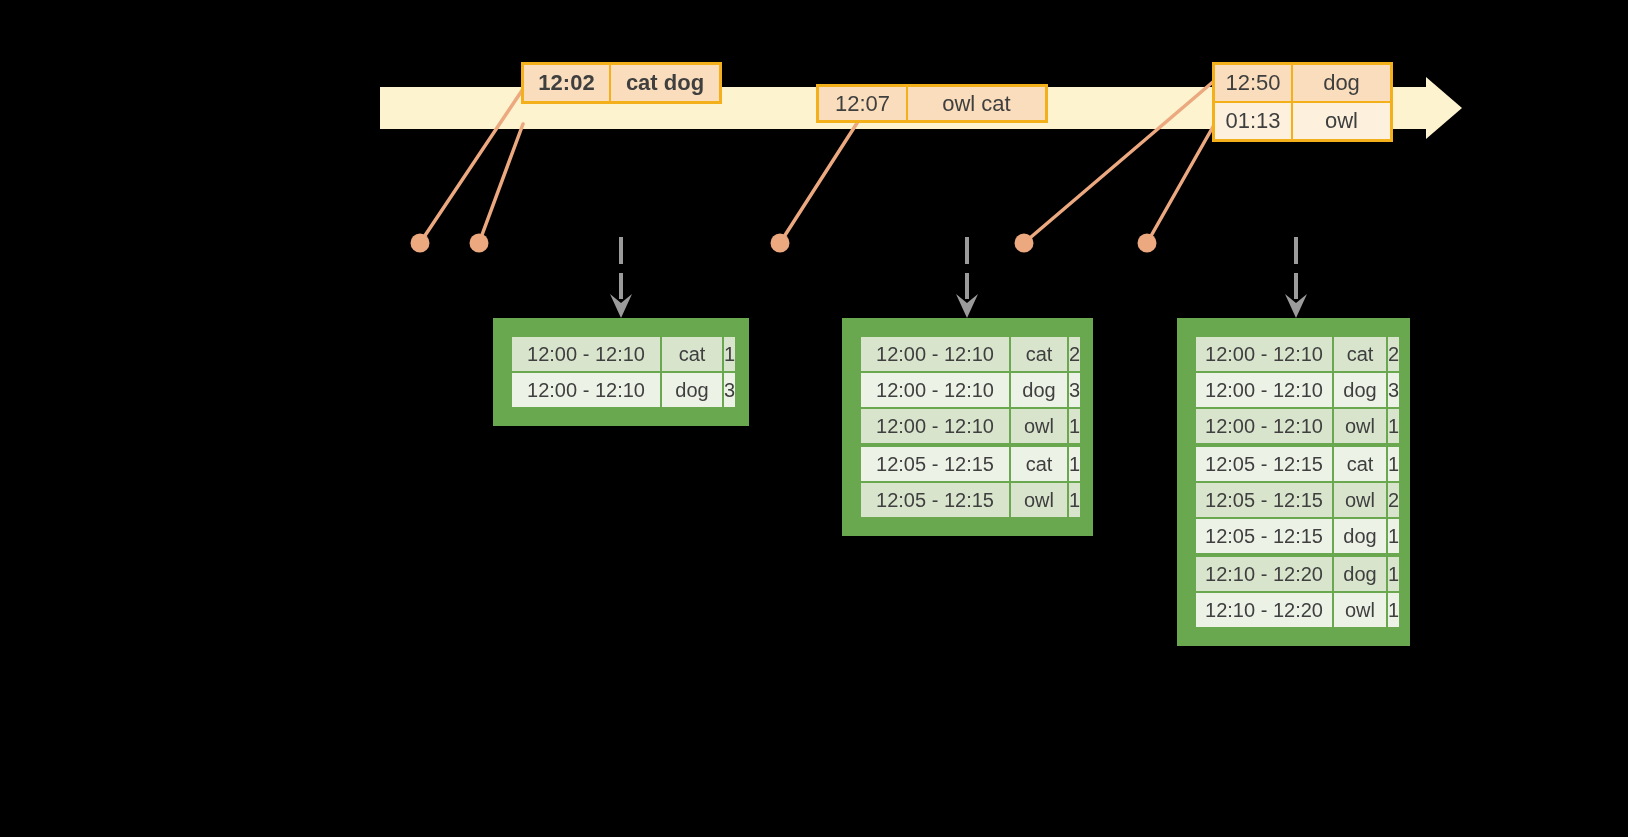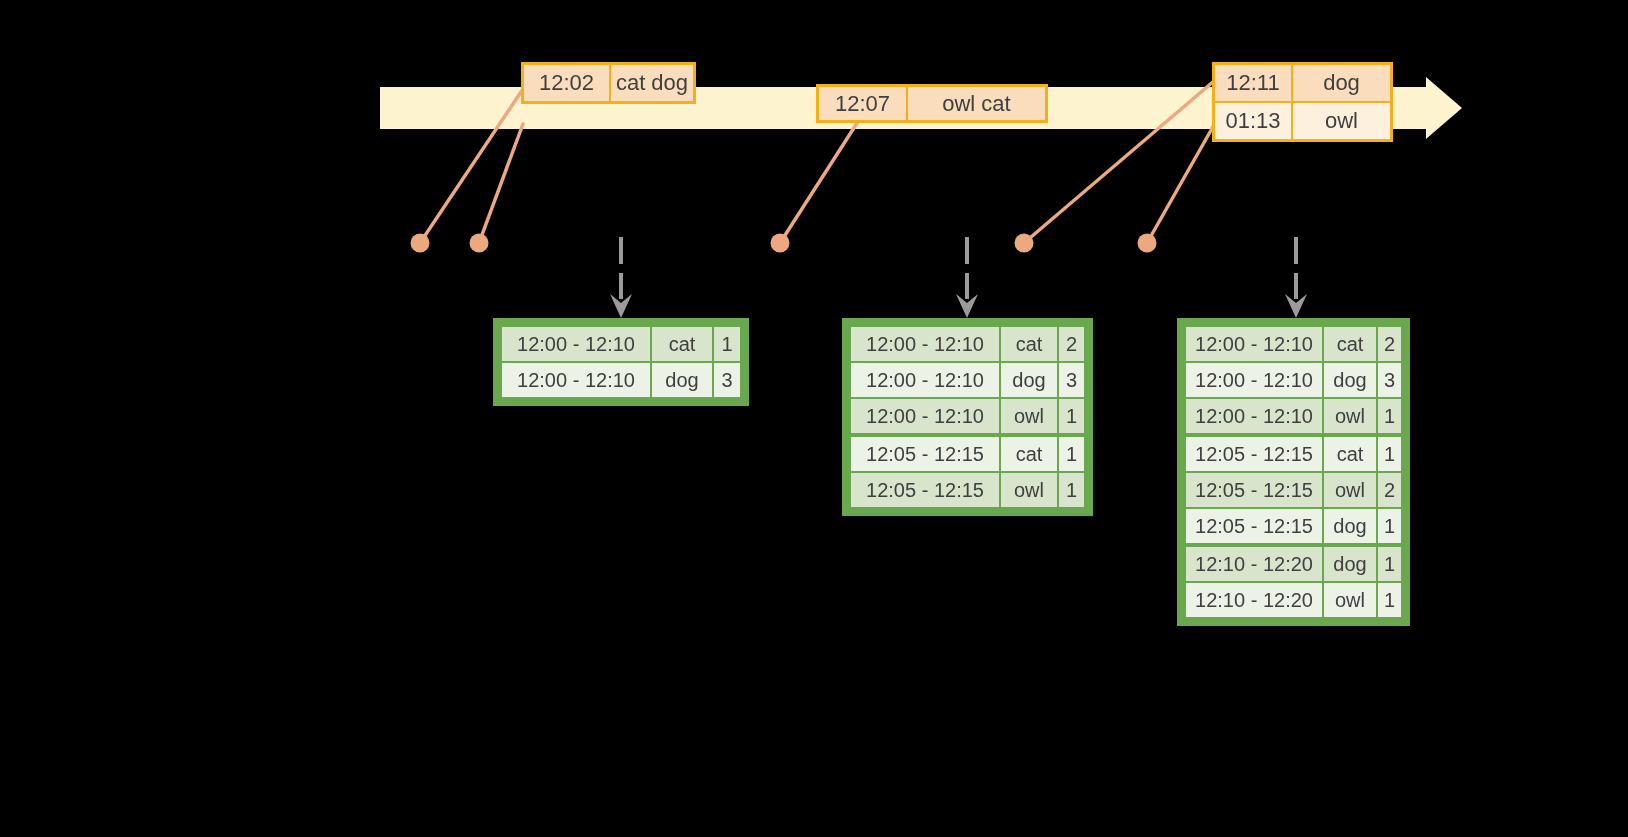--- a/index.html
+++ b/index.html
@@ -38,33 +38,33 @@
     gap: 2px;
   }
   .erow { display: grid; gap: 2px; }
   .ecell {
     display: flex; align-items: center; justify-content: center;
     font-size: 22px; height: 36px; color: var(--text);
   }
   .erow.dark  .ecell { background: var(--event-row-dark); }
   .erow.light .ecell { background: var(--event-row-light); }
 
-  #etable-1 { left: 521px; top: 62px;  width: 175px; }
+  #etable-1 { left: 521px; top: 62px;  width: 201px; font-weight: bold; }
   #etable-1 .erow { grid-template-columns: 85px 1fr; }
   #etable-2 { left: 816px; top: 84px;  width: 232px; }
   #etable-2 .erow { grid-template-columns: 87px 1fr; }
   #etable-2 .ecell { height: 33px; }
   #etable-3 { left: 1212px; top: 62px; width: 181px; }
   #etable-3 .erow { grid-template-columns: 76px 1fr; }
 
   
   .gtable {
     position: absolute;
     background: var(--result-border);
-    padding: 9px;
+    padding: 19px;
     display: flex;
     flex-direction: column;
     gap: 2px;
   }
   .grow { display: grid; gap: 2px; }
   .grow.group-end { margin-bottom: 2px; }
   .gcell {
     display: flex; align-items: center; justify-content: center;
     font-size: 20px; height: 34px; color: var(--text);
   }
@@ -130,21 +130,21 @@
 
   <div class="etable" id="etable-2">
     <div class="erow dark">
       <div class="ecell">12:07</div>
       <div class="ecell">owl cat</div>
     </div>
   </div>
 
   <div class="etable" id="etable-3">
     <div class="erow dark">
-      <div class="ecell">12:11</div>
+      <div class="ecell">12:50</div>
       <div class="ecell">dog</div>
     </div>
     <div class="erow light">
       <div class="ecell">01:13</div>
       <div class="ecell">owl</div>
     </div>
   </div>
 
   <div class="gtable" id="gtable-1">
     <div class="grow dark">

